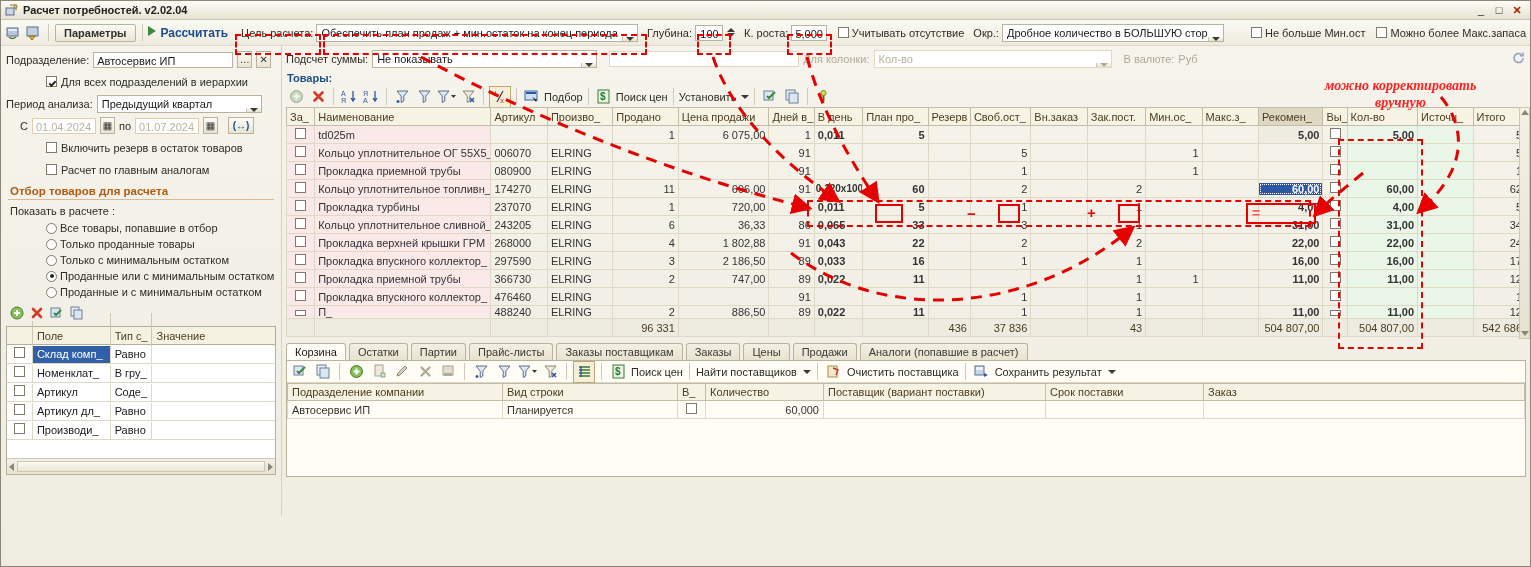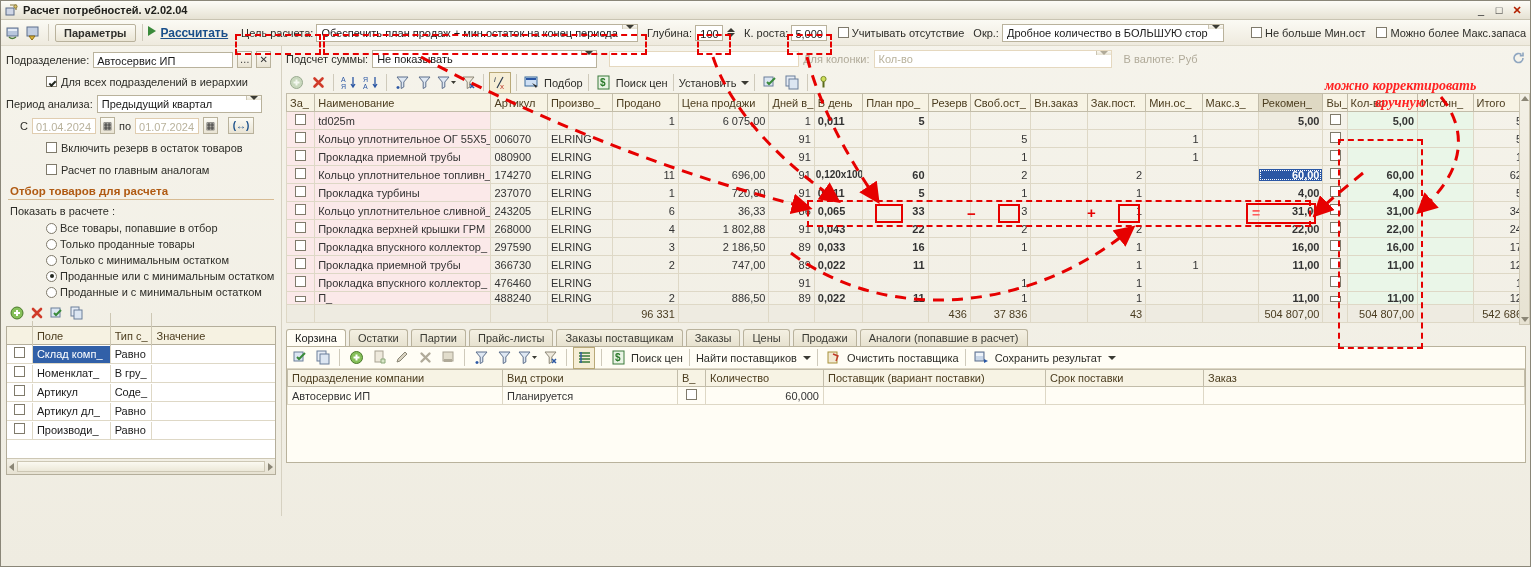--- a/index.html
+++ b/index.html
@@ -22,26 +22,26 @@
   .tb-btn{width:16px;height:14px;display:flex;align-items:center;justify-content:center;
           font-size:11px;color:#2a2a2a;}
   .tb-btn.close{color:#b32100;font-weight:bold;}
   
   .toolbar{height:25px;display:flex;align-items:center;gap:3px;padding:0 4px;
            background:linear-gradient(#fbfaf4,#eeeade);border-bottom:1px solid #ddd8c8;}
   .tbi{width:20px;height:20px;display:flex;align-items:center;justify-content:center;}
   .tsep{width:1px;height:17px;background:#cfcabb;margin:0 3px;}
   .btn-params{border:1px solid #b9b29c;background:linear-gradient(#fcfbf5,#eae5d5);
               padding:2px 8px;font-weight:bold;font-size:11px;color:#30302c;border-radius:2px;}
-  .btn-calc{display:flex;align-items:flex-start;gap:4px;font-weight:bold;font-size:12px;color:#1a4f8a;text-decoration:underline;}
+  .btn-calc{display:flex;align-items:flex-start;gap:4px;font-weight:bold;font-size:12px;color:#1a4f8a;}
   .play{width:0;height:0;border-left:8px solid #3a8a3a;border-top:5px solid transparent;border-bottom:5px solid transparent;}
   .lbl{font-size:11px;color:#2d2d28;white-space:nowrap;}
   .inp{border:1px solid #b9b29c;background:#fff;height:16px;line-height:16px;
        font-size:11px;padding:0 3px;box-sizing:border-box;color:#1a1a1a;white-space:nowrap;overflow:hidden;}
-  .combo{display:flex;align-items:flex-start;border:1px solid #b9b29c;background:#fff;height:18px;box-sizing:border-box;}
+  .combo{display:flex;align-items:flex-end;border:1px solid #b9b29c;background:#fff;height:18px;box-sizing:border-box;}
   .combo .v{flex:1;font-size:11px;line-height:16px;padding:0 4px;white-space:nowrap;overflow:hidden;}
   .combo .ar{width:14px;border-left:1px solid #cac4b2;background:linear-gradient(#fbfaf4,#e6e1d1);
              display:flex;align-items:center;justify-content:center;}
   .caret{width:0;height:0;border-left:4px solid transparent;border-right:4px solid transparent;border-top:4px solid #3a3a33;}
   .spin{width:11px;display:flex;flex-direction:column;justify-content:center;gap:1px;margin-left:1px;}
   .spin i{width:0;height:0;border-left:4px solid transparent;border-right:4px solid transparent;}
   .spin i.u{border-bottom:4px solid #3a3a33;}
   .spin i.d{border-top:4px solid #3a3a33;}
   .cb{width:11px;height:11px;border:1px solid #7f7a6b;background:#fff;display:inline-block;
       box-sizing:border-box;position:relative;flex:none;}
@@ -351,20 +351,21 @@
         <span class="flabel greyval" style="margin-left:8px;color:#b0aa99">В валюте:</span>
         <span class="flabel greyval" style="color:#b0aa99">Руб</span>
         <span style="margin-left:auto">
           <svg width="15" height="15" viewBox="0 0 15 15">
               <path d="M12 7a4.5 4.5 0 1 1-1.6-3.4" stroke="#8fa6c0" stroke-width="1.6" fill="none"></path>
               <path d="M12 1.5v3.2h-3.2" stroke="#8fa6c0" stroke-width="1.6" fill="none"></path>
             </svg>
         </span>
       </div>
 
+      <div class="flabel" style="color:#1a4f8a;font-weight:bold;margin:2px 0 2px 1px">Товары:</div>
 
       <div class="t-toolbar">
         <span class="tbi">
             <svg width="15" height="15" viewBox="0 0 15 15">
               <circle cx="7.5" cy="7.5" r="6" fill="#c9d8bd" stroke="#9aab90"></circle>
               <path d="M7.5 4.5v6M4.5 7.5h6" stroke="#f4f8f0" stroke-width="2"></path>
             </svg>
           </span>
         <span class="tbi">
             <svg width="15" height="15" viewBox="0 0 15 15">

